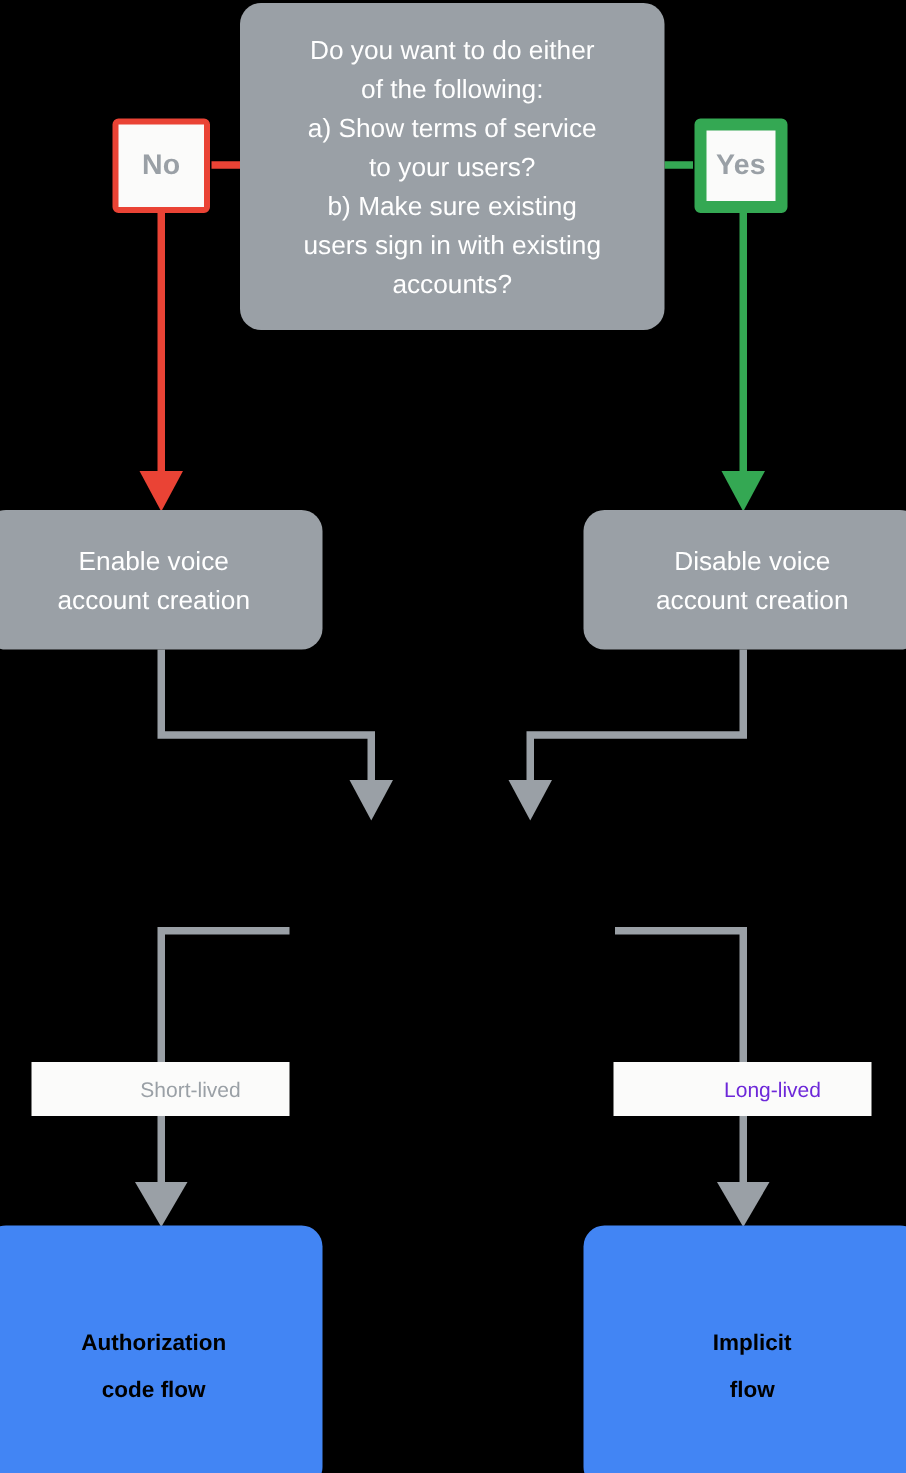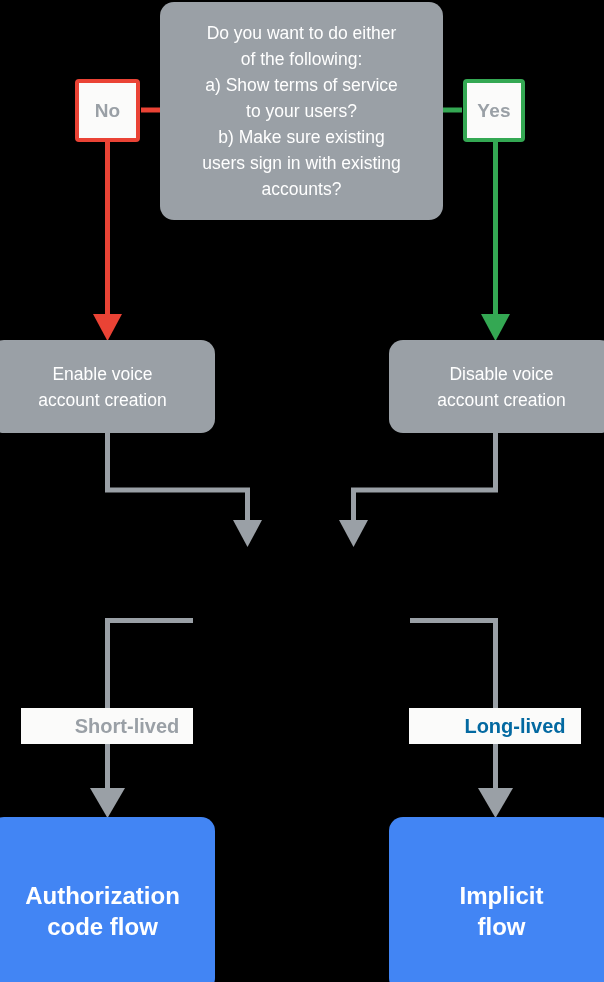--- a/index.html
+++ b/index.html
@@ -56,23 +56,23 @@
     padding: 0 10px;
     font-weight: 400;
   }
 
   
   .box-blue {
     background: #4285f4;
     border-radius: 14px;
   }
   .box-blue .node-text {
-    font-size: 24px;
+    font-size: 15px;
     line-height: 31px;
-    color: #ffffff;
+    color: #000000;
     font-weight: 700;
     padding: 0 8px;
     margin-top: 13px;
   }
 
   
   .badge {
     position: absolute;
     box-sizing: border-box;
     display: flex;
@@ -82,35 +82,35 @@
     border-radius: 4px;
     z-index: 3;
   }
   .badge .badge-text {
     font-size: 19px;
     font-weight: 700;
     color: #9aa0a6;
     letter-spacing: 0.2px;
   }
   .badge-no  { border: 4px solid #ea4335; }
-  .badge-yes { border: 4px solid #7f1d1d; }
+  .badge-yes { border: 8px solid #7f1d1d; }
 
   
   .edge-label {
     position: absolute;
     box-sizing: border-box;
     display: flex;
     align-items: center;
     justify-content: center;
     background: #fbfbfa;
     z-index: 3;
   }
   .edge-label .edge-label-text {
-    font-size: 20px;
-    font-weight: 700;
+    font-size: 14px;
+    font-weight: 400;
     color: #9aa0a6;
     margin-left: 40px;
   }
 </style>
 </head>
 <body style="background: rgb(0, 0, 0);">
 
 <div id="diagram-root">
 
   <svg id="connector-layer" viewBox="0 0 604 982" width="604" height="982" xmlns="http://www.w3.org/2000/svg">
@@ -170,21 +170,21 @@
   <div class="node box-grey" style="left: 389px; top: 340px; width: 225px; height: 93px; background: rgb(154, 160, 166);">
     <div class="node-text">Disable voice<br>account creation</div>
   </div>
 
 
   <div class="edge-label" style="left: 21px; top: 708px; width: 172px; height: 36px; background: rgb(251, 251, 250);">
     <span class="edge-label-text" style="color: rgb(154, 160, 166);">Short-lived</span>
   </div>
 
   <div class="edge-label" style="left: 409px; top: 708px; width: 172px; height: 36px; background: rgb(251, 251, 250);">
-    <span class="edge-label-text" style="color: #0369a1;">Long-lived</span>
+    <span class="edge-label-text" style="color: #6d28d9;">Long-lived</span>
   </div>
 
   <div class="node box-blue" style="left: -10px; top: 817px; width: 225px; height: 175px; background: rgb(66, 133, 244);">
     <div class="node-text">Authorization<br>code flow</div>
   </div>
 
   <div class="node box-blue" style="left: 389px; top: 817px; width: 225px; height: 175px; background: rgb(66, 133, 244);">
     <div class="node-text">Implicit<br>flow</div>
   </div>
 

